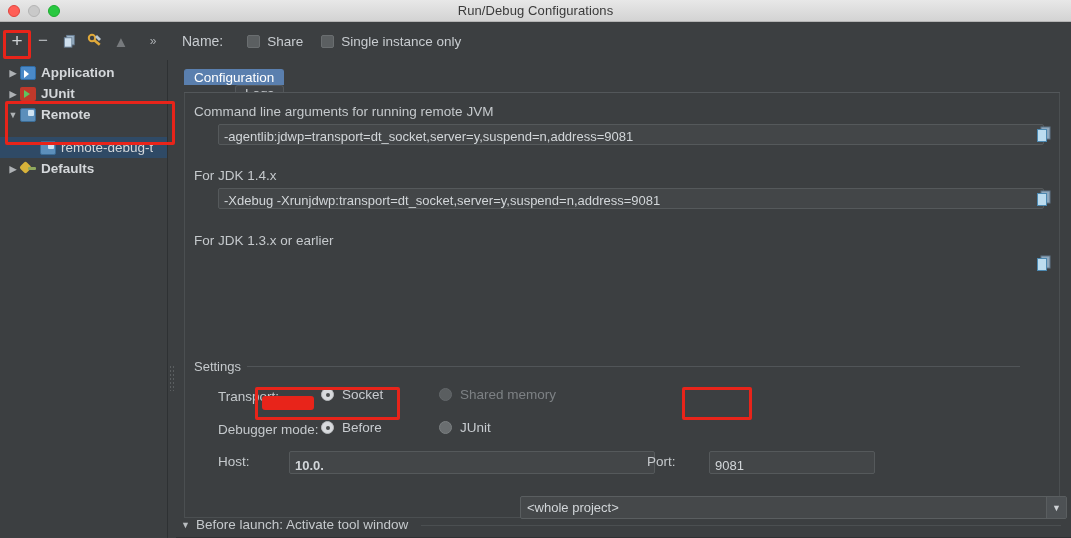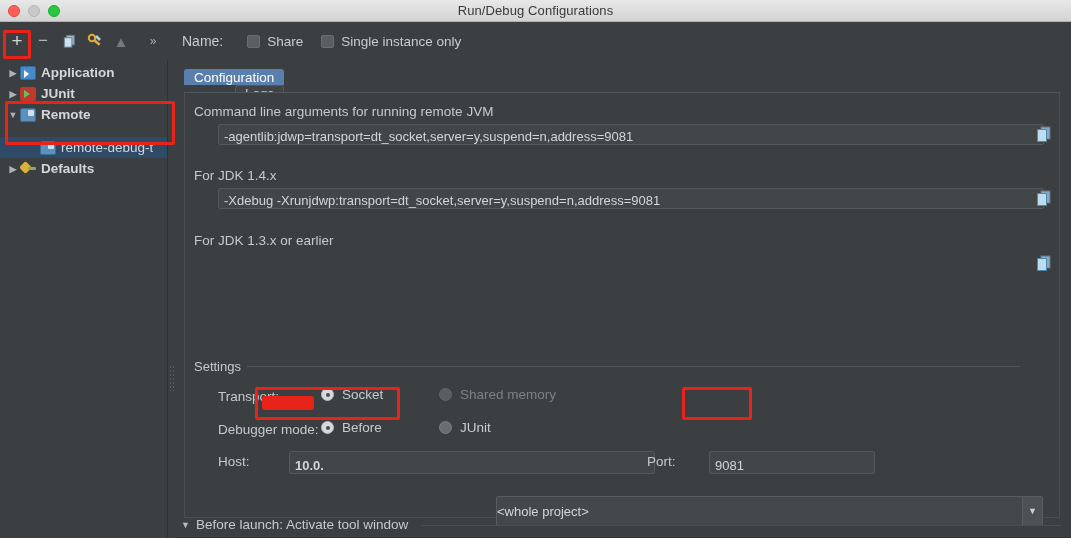--- a/index.html
+++ b/index.html
@@ -205,24 +205,24 @@
   .radio.on { background: #d7dadd; border-color: #b9bcbf; }
   .radio.on:after {
     content: ""; position: absolute; left: 4px; top: 4px;
     width: 4px; height: 4px; border-radius: 50%; background: #4a4d4f;
   }
   .radio.off-dim { background: #5a5e60; border-color: #63676a; }
   .radio-text { font-size: 13.5px; color: #c8ccd0; margin-left: 8px; white-space: nowrap; }
   .radio-text.dim { color: #7d8184; }
 
   .combo {
-    position: absolute; height: 30px;
+    position: absolute; height: 23px;
     background: #45484a; border: 1px solid #5a5e60; border-radius: 2px;
     display: flex; align-items: center;
-    font-size: 13px; color: #d2d6d9; 
+    font-size: 13px; color: #d2d6d9; padding-left: 6px; margin-left: 24px;
   }
   .combo .arrowbox {
     position: absolute; right: 0; top: 0; bottom: 0; width: 20px;
     background: #4d5154; border-left: 1px solid #5a5e60;
     display: flex; align-items: center; justify-content: center;
     font-size: 9px; color: #cfd3d6;
   }
 
   .before-launch {
     position: absolute; left: 5px; top: 457px;

